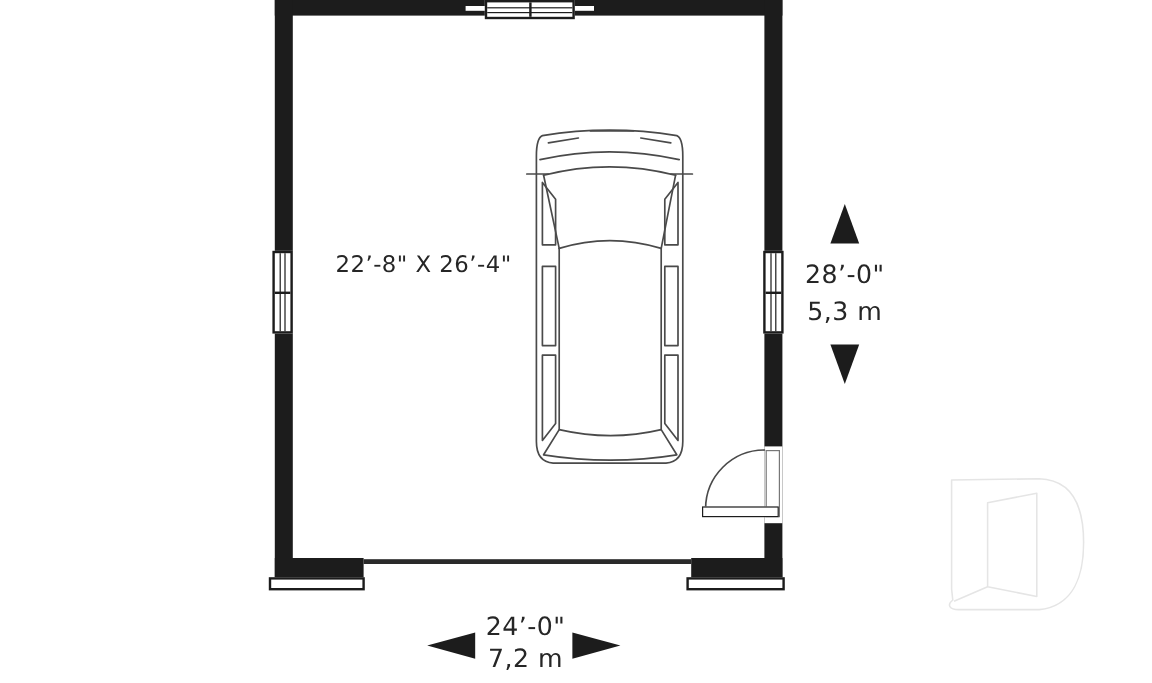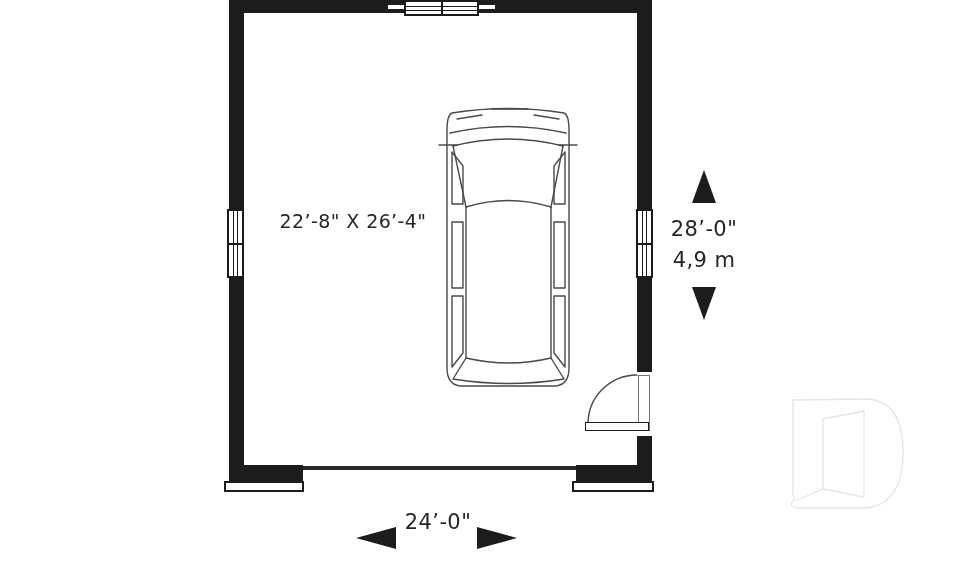--- a/index.html
+++ b/index.html
@@ -126,29 +126,30 @@
 
     <div class="dim-text dim-interior">
       <div>22’-8" X 26’-4"</div>
     </div>
   </div>
 
   <div>
     <div class="arrow up" style="left:692px;top:170px;"></div>
     <div class="dim-text dim-depth">
       <div>28’-0"</div>
-      <div>4,9 m</div>
+      <div>5,3 m</div>
     </div>
     <div class="arrow down" style="left:692px;top:287px;"></div>
   </div>
 
   <div>
     <div class="arrow left" style="left:356px;top:527px;"></div>
     <div class="dim-text dim-width">
       <div>24’-0"</div>
+      <div>7,2 m</div>
     </div>
     <div class="arrow right" style="left:477px;top:527px;"></div>
   </div>
 
   <svg style="left:785px;top:393px;" width="125" height="122" viewBox="785 393 125 122">
     <path class="logo-path" d="M793,400 L866,399 C897,400 903,427 903,452 C903,479 895,505 866,508 L799,508 C791,508 789,504 794,500 L793,491 L793,400 Z"></path>
     <path class="logo-path" d="M823,419 L864,411 L864,497 L823,489 Z"></path>
     <path class="logo-path" d="M823,489 L795,501"></path>
   </svg>
 

